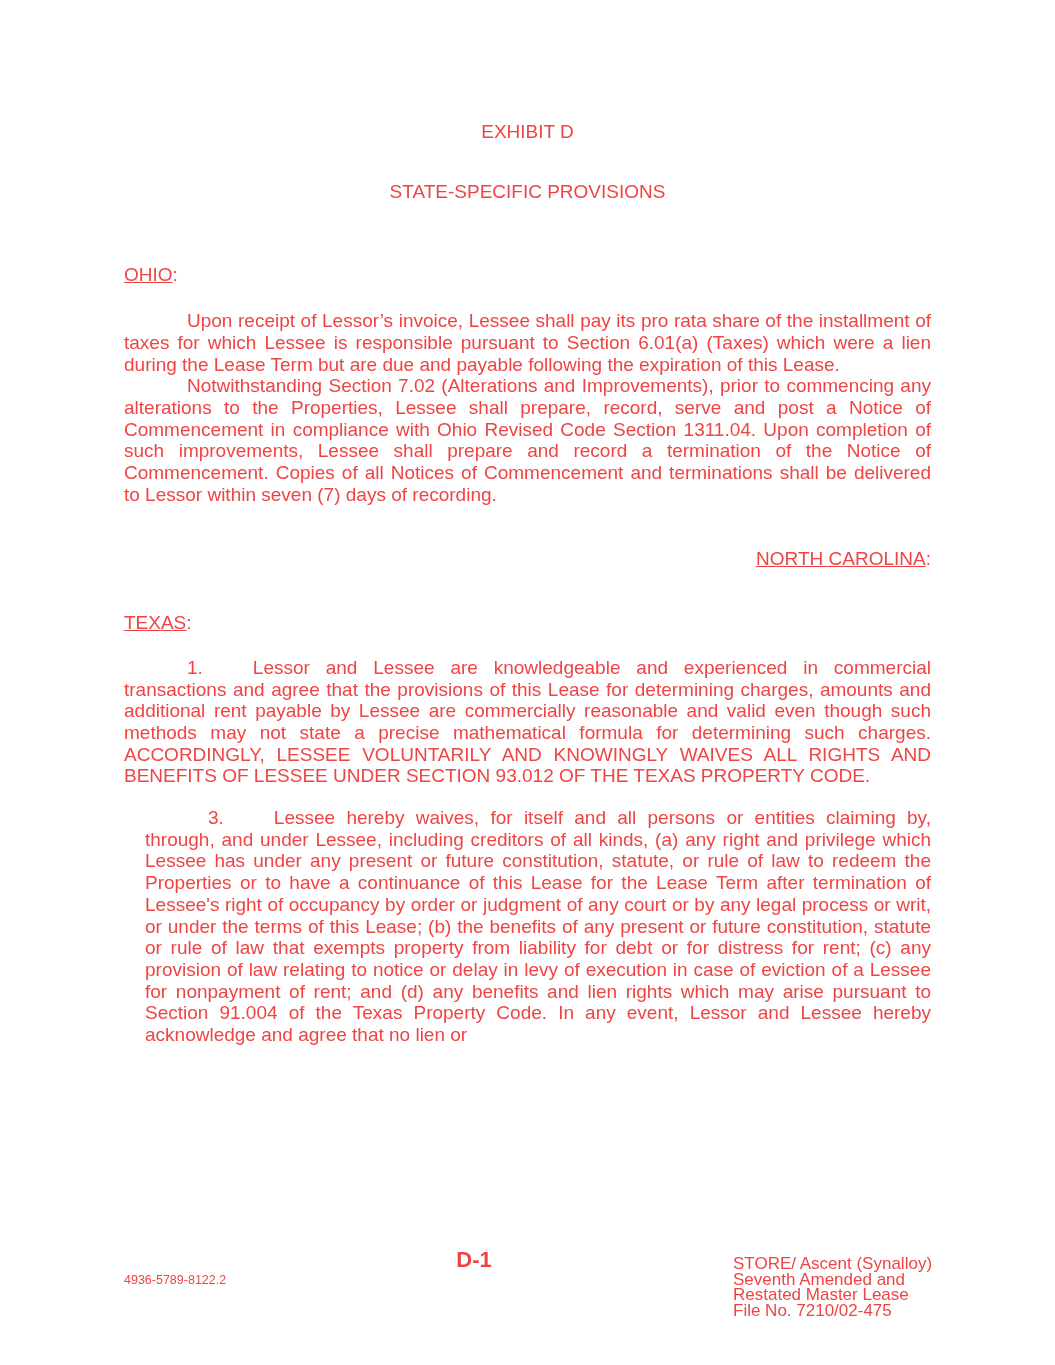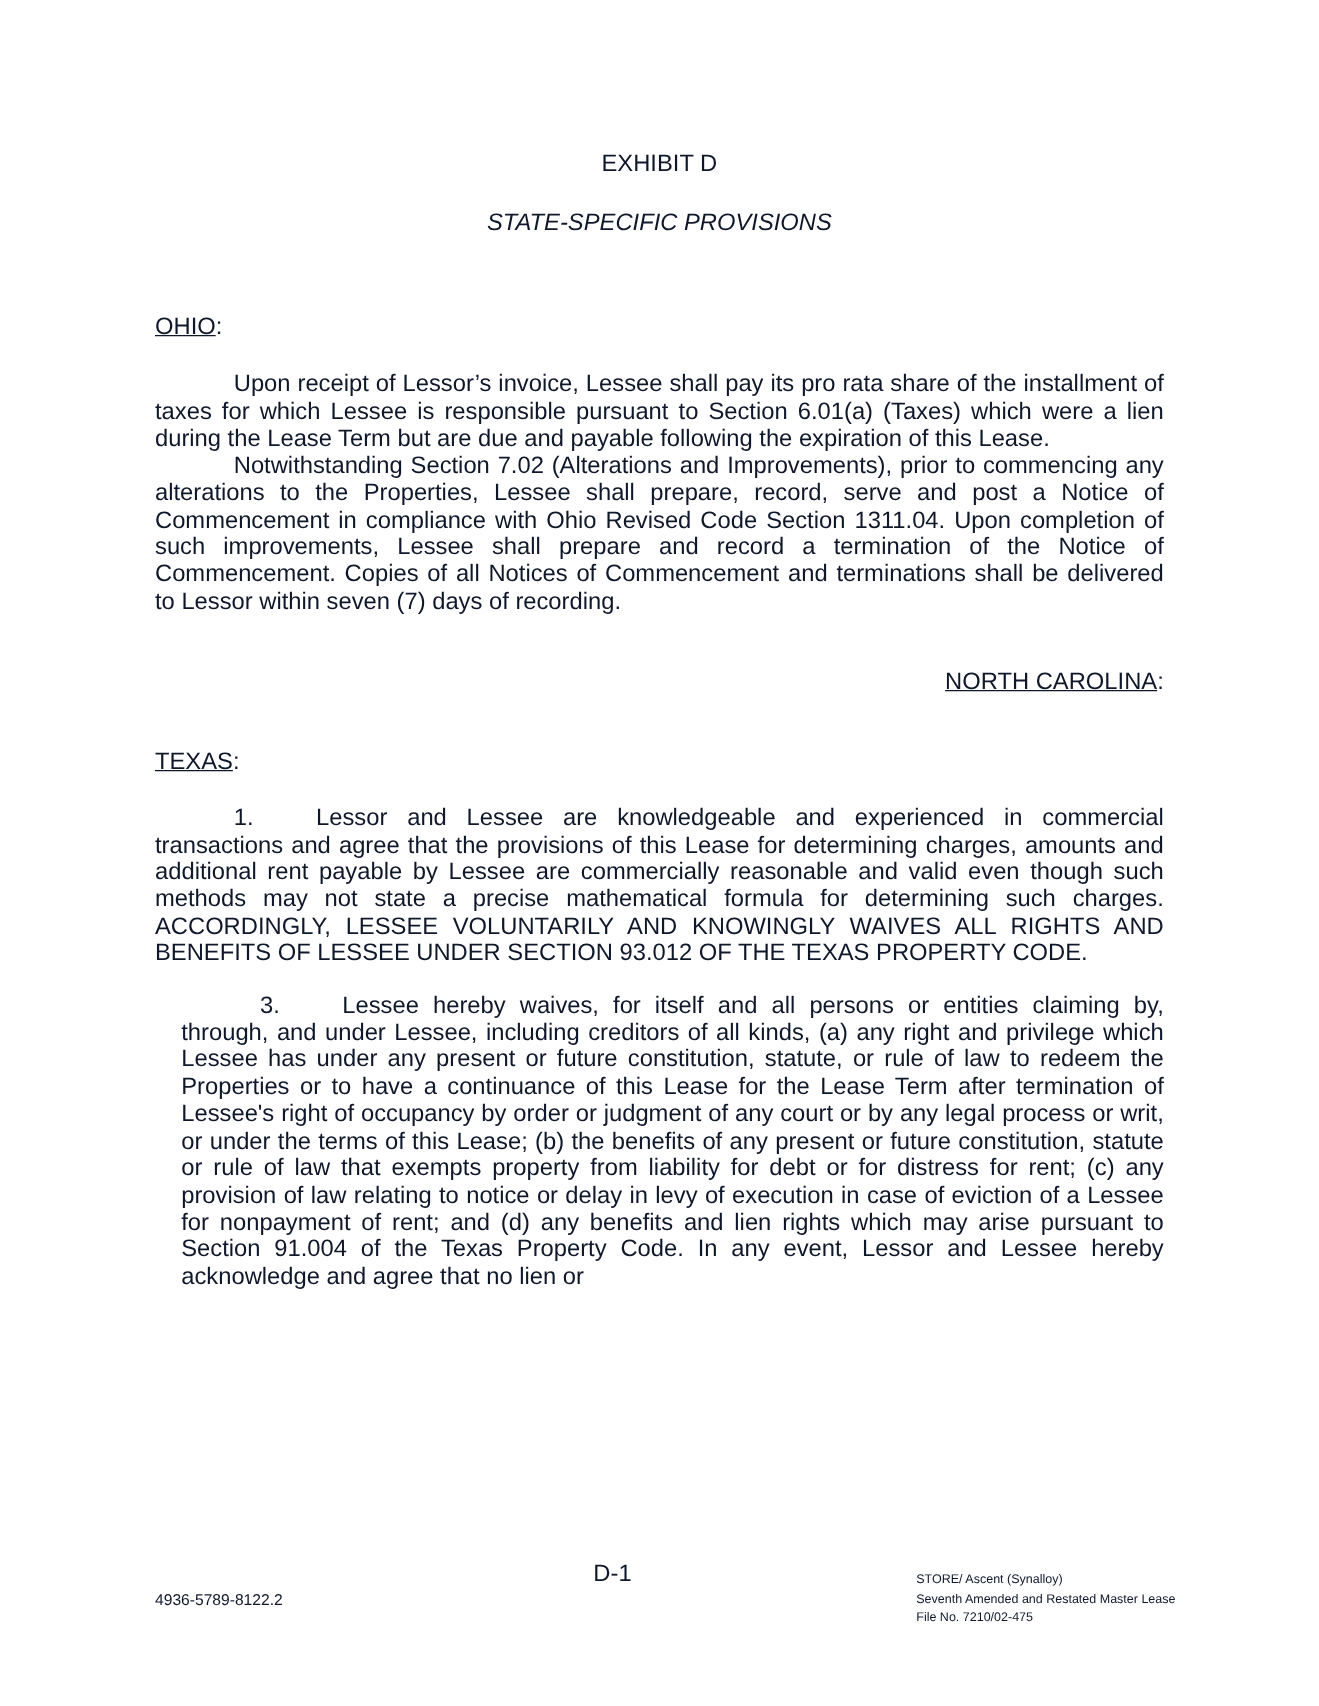--- a/index.html
+++ b/index.html
@@ -5,21 +5,21 @@
   html, body {
     margin: 0;
     padding: 0;
     background: #ffffff;
   }
   #page {
     position: relative;
     width: 948px;
     height: 1365px;
     background: #ffffff;
-    color: #0f172a;
+    color: #ef4444;
     font-family: "Liberation Sans", sans-serif;
     overflow: hidden;
   }
   #content {
     position: absolute;
     left: 124px;
     top: 121px;
     width: 807px;
     font-size: 19px;
     line-height: 21.7px;
@@ -29,52 +29,53 @@
     text-align: justify;
     margin: 0;
   }
   .indent { text-indent: 63px; }
   .heading { margin: 0; text-align: left; }
   .u { text-decoration: underline; }
   .tab {
     display: inline-block;
     width: 50px;
   }
-  #title2   { margin-top: 25px; font-style: italic; }
+  #title2   { margin-top: 38px; }
   #h-oh     { margin-top: 62px; }
   #p-oh1    { margin-top: 24px; }
   #p-oh2    { }
   #h-nc     { margin-top: 43px; text-align: right; }
   #p-nc1    { margin-top: 21px; }
   #h-tx     { margin-top: 42px; }
   #p-tx1    { margin-top: 23px; }
   #p-tx2    { margin-top: 22px; }
   #p-tx3    { margin-top: 20px; margin-left: 21px; }
 
   #footer-page-num {
     position: absolute;
     top: 1249px;
-    left: 16px;
+    left: 0;
     width: 100%;
     text-align: center;
-    font-size: 19px;
+    font-size: 22px;
     line-height: 21.7px;
+    font-weight: bold;
   }
   #footer-left {
     position: absolute;
     top: 1273px;
     left: 124px;
     font-size: 12.5px;
     line-height: 15.5px;
   }
   #footer-right {
     position: absolute;
     top: 1256px;
     left: 733px;
-    font-size: 10px;
+    font-size: 17px;
     line-height: 15.5px;
   }
 </style>
 </head>
 <body>
 
 <div id="page">
 
   <div id="content">
 

